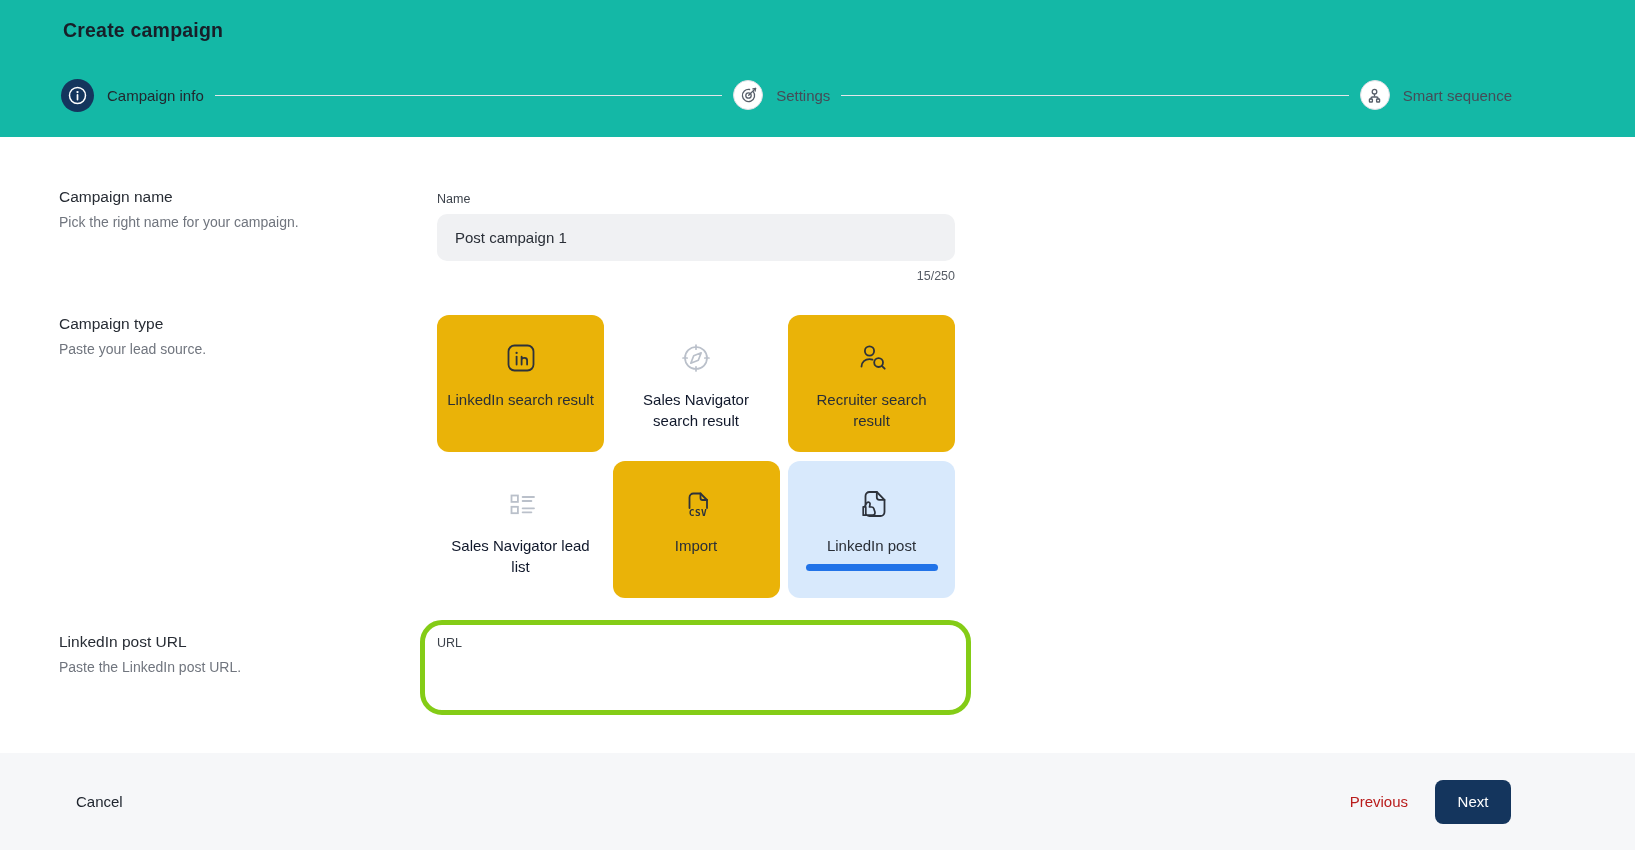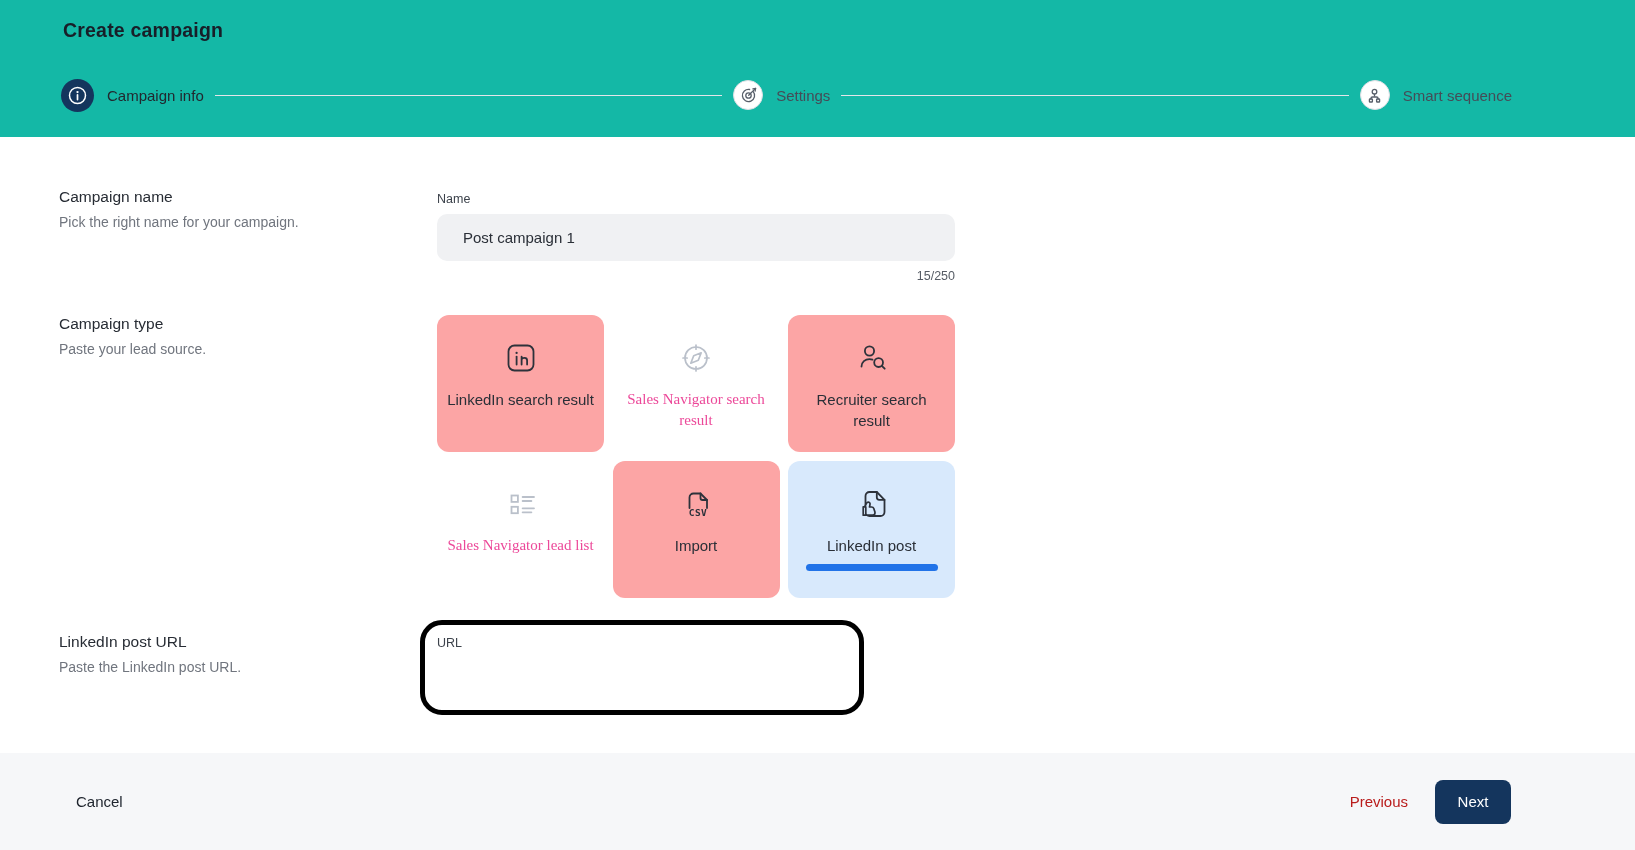--- a/index.html
+++ b/index.html
@@ -40,52 +40,52 @@
 
   
   .section-head { position: absolute; left: 59px; width: 340px; }
   .section-title { font-size: 15.5px; font-weight: 500; color: #272c34; }
   .section-sub { font-size: 14px; color: #70757e; margin-top: 8px; }
 
   .field-label { font-size: 12.5px; color: #3c424b; }
   .text-input {
     display: block; width: 518px; height: 47px;
     background: #f0f1f3; border: none; border-radius: 10px;
-    padding: 0 26px; font-size: 15px; color: #2a2f37;
+    padding: 0 18px; font-size: 15px; color: #2a2f37;
     font-family: "Liberation Sans", sans-serif; outline: none;
   }
   .name-block { position: absolute; left: 437px; top: 189px; width: 518px; }
   .name-block .text-input { margin-top: 7px; }
   .char-counter { margin-top: 8px; text-align: right; font-size: 12.5px; color: #565c65; }
 
   
   .type-grid {
     position: absolute; left: 437px; top: 315px; width: 518px;
     display: grid; grid-template-columns: repeat(3, 167px); grid-auto-rows: 137px;
     gap: 9px 8.5px;
   }
   .tile {
-    border-radius: 12px; background: #fca5a5; cursor: pointer;
+    border-radius: 12px; background: #eab308; cursor: pointer;
     display: flex; flex-direction: column; align-items: center;
     padding: 25px 10px 0 10px; text-align: center;
   }
   .tile-icon { width: 36px; height: 36px; display: flex; align-items: center; justify-content: center; }
   .tile-label { margin-top: 13px; font-size: 15px; line-height: 1.4; color: #2a2f37; }
   .tile.disabled { background: transparent; cursor: default; }
-  .tile.disabled .tile-label { color: #ec4899; font-family: Liberation Serif, serif; }
+  .tile.disabled .tile-label { color: #0f172a; }
   .tile.selected { background: #d8e9fc; }
   .tile-underline {
     margin-top: 8px; width: 132px; height: 7px; border-radius: 4px; background: #2173e8;
   }
 
   
   .url-head { top: 633px; }
   .url-box {
-    position: absolute; left: 420px; top: 620px; width: 444px; height: 95px;
-    background: #ffffff; border: 5px solid #000000; border-radius: 22px;
+    position: absolute; left: 420px; top: 620px; width: 551px; height: 95px;
+    background: #ffffff; border: 5px solid #84cc16; border-radius: 22px;
     padding: 8px 0 0 12px;
   }
   .url-box .text-input { margin-top: 6px; height: 46px; }
 
   
   .footer {
     position: absolute; left: 0; top: 753px; width: 1635px; height: 97px;
     background: #f6f7f9;
     display: flex; align-items: center; padding: 0 124px 0 76px;
   }

